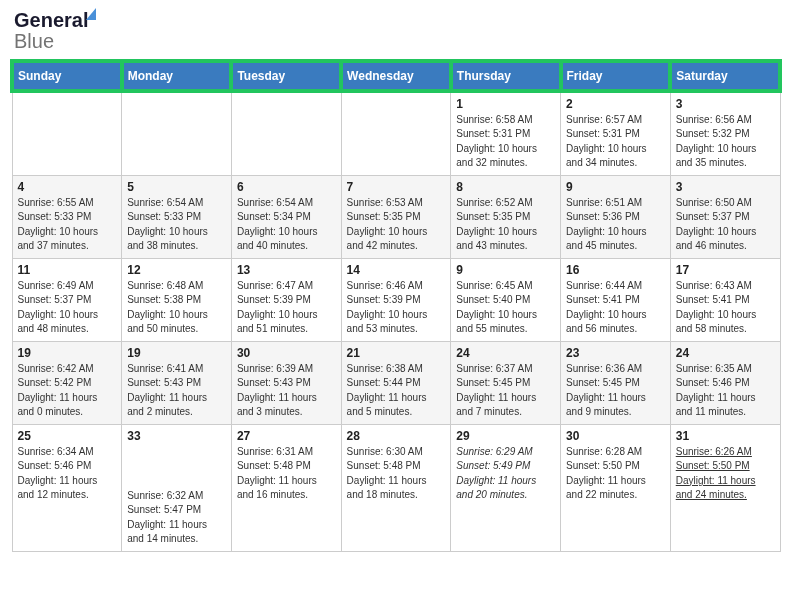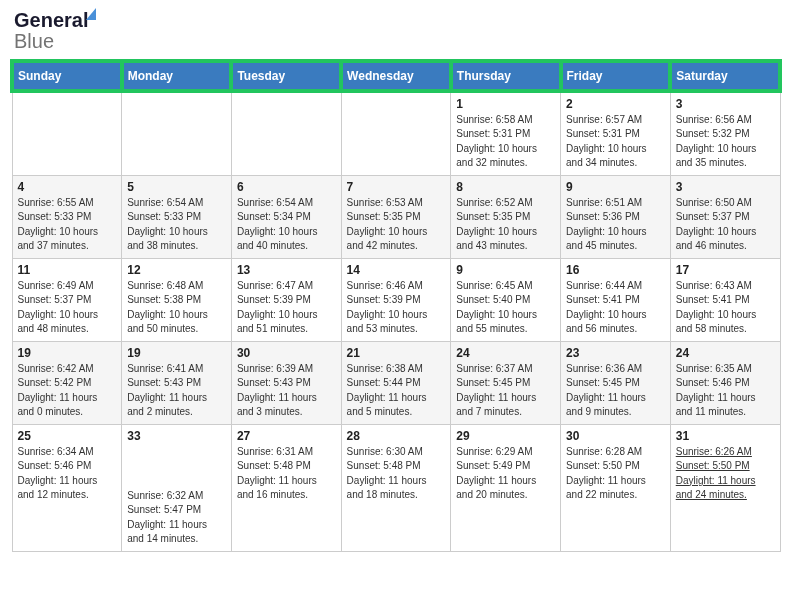--- a/index.html
+++ b/index.html
@@ -322,21 +322,21 @@
         </td>
         <td>
           <span class="day-number">28</span>
           <div class="day-content" style="white-space: pre-line;">Sunrise: 6:30 AM
 Sunset: 5:48 PM
 Daylight: 11 hours
 and 18 minutes.</div>
         </td>
         <td>
           <span class="day-number">29</span>
-          <div class="day-content" style="white-space: pre-line;">Sunrise: 6:29 AM
+          <div class="day-content" style="white-space: pre-line; font-style: italic;">Sunrise: 6:29 AM
 Sunset: 5:49 PM
 Daylight: 11 hours
 and 20 minutes.</div>
         </td>
         <td>
           <span class="day-number">30</span>
           <div class="day-content" style="white-space: pre-line;">Sunrise: 6:28 AM
 Sunset: 5:50 PM
 Daylight: 11 hours
 and 22 minutes.</div>

